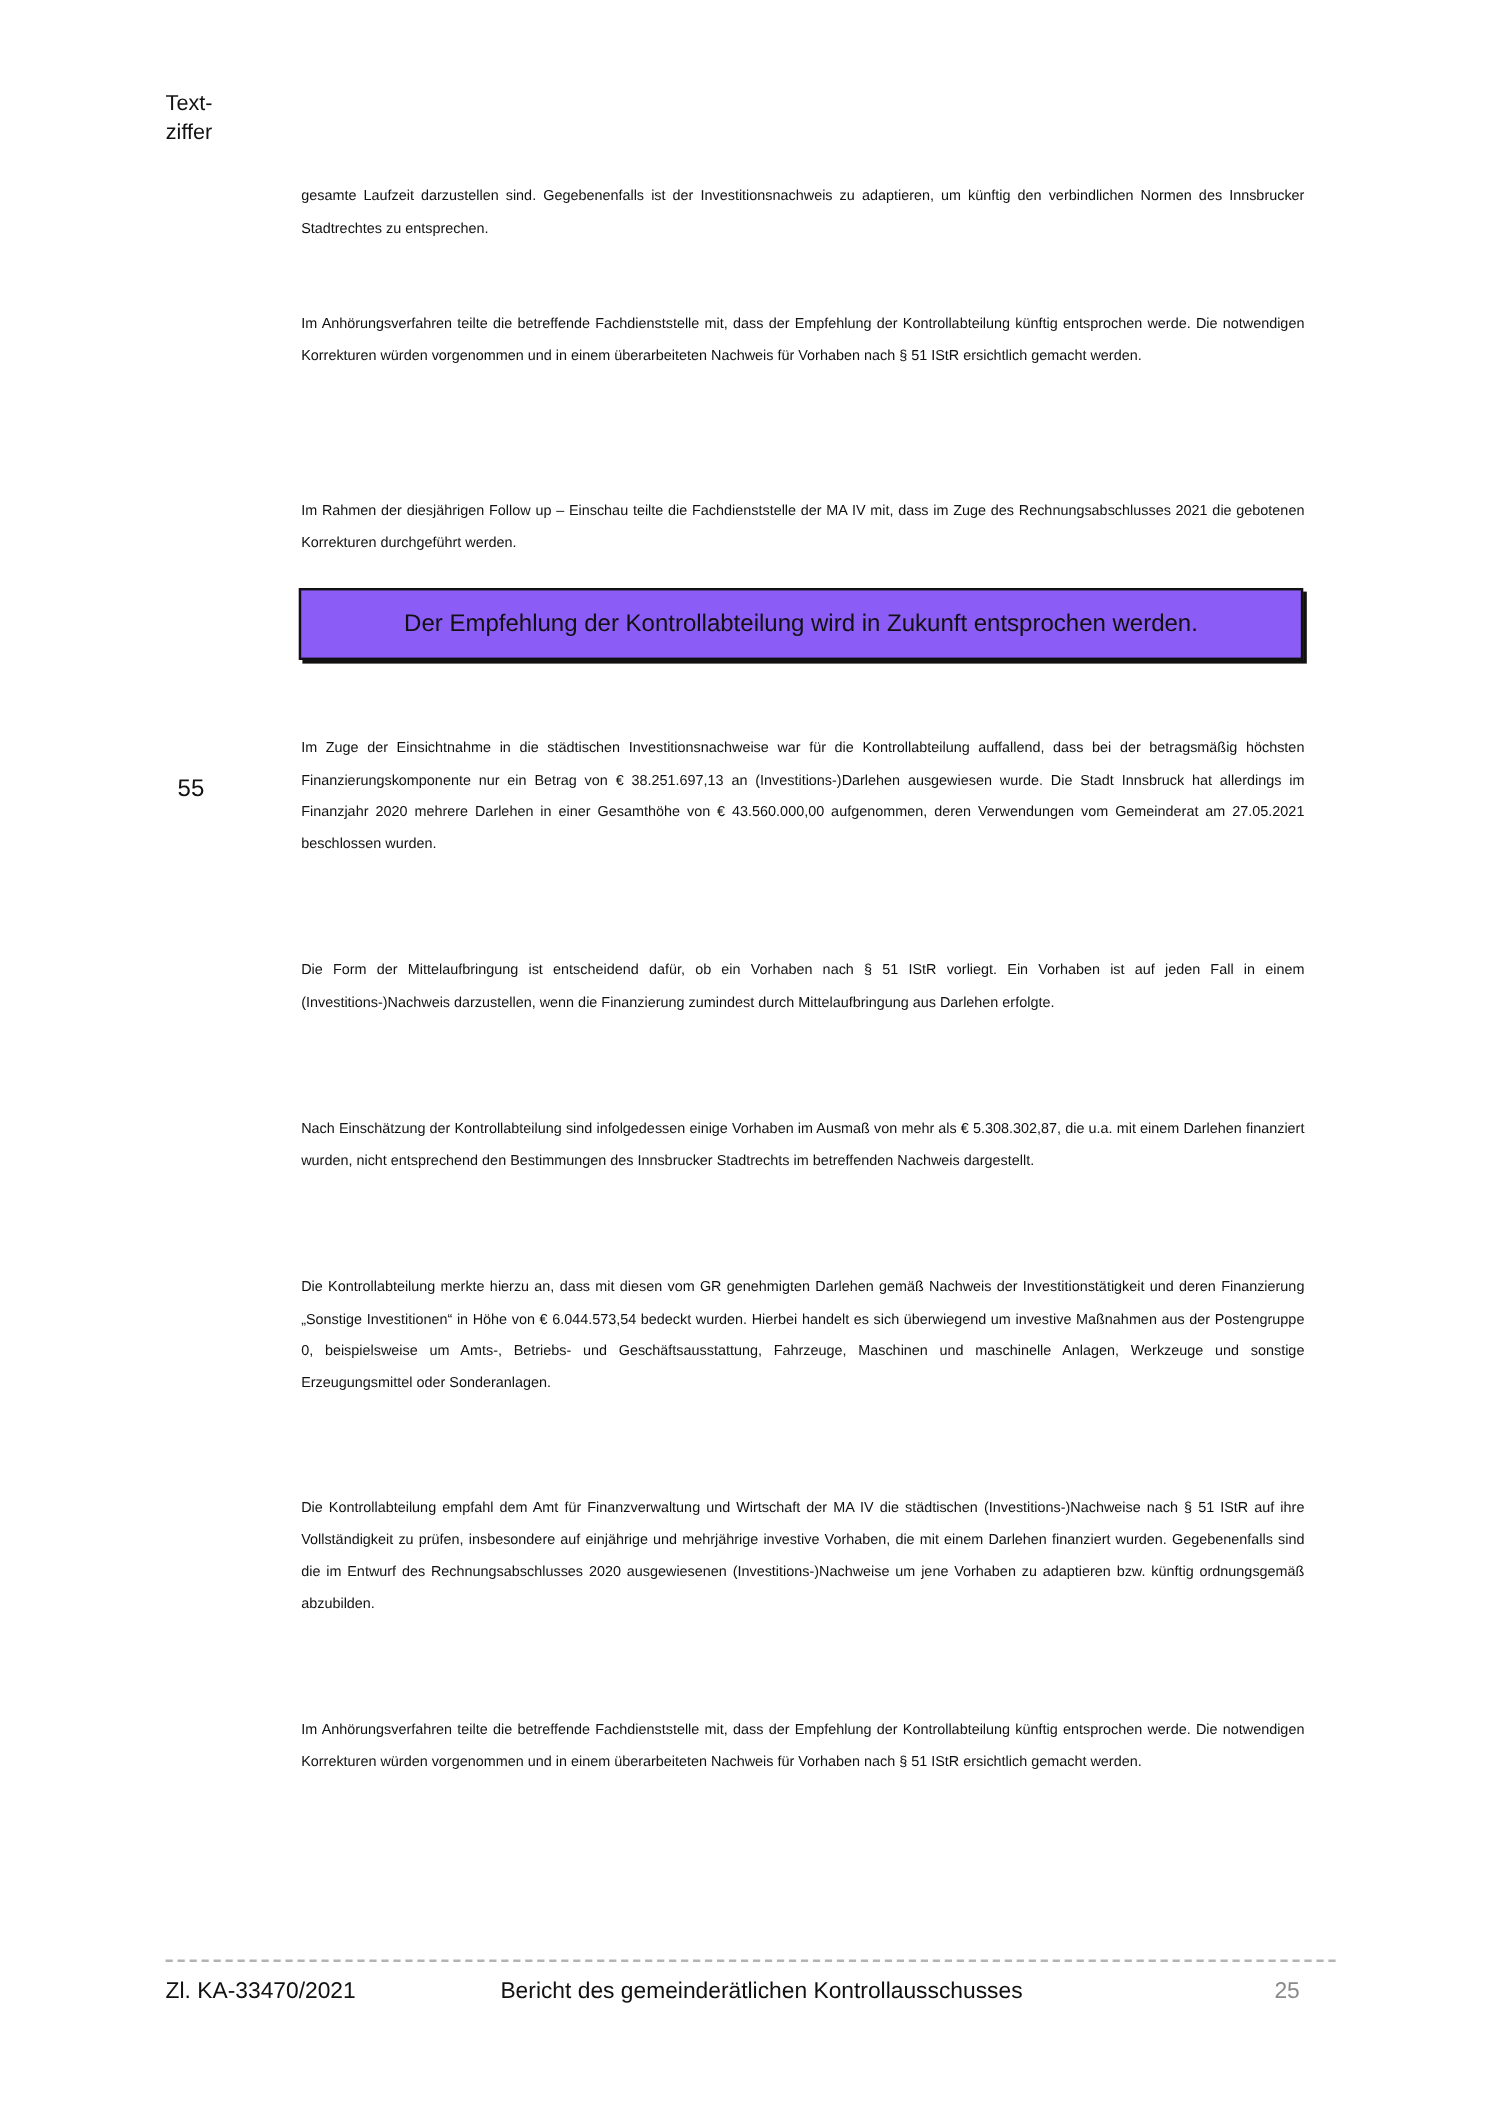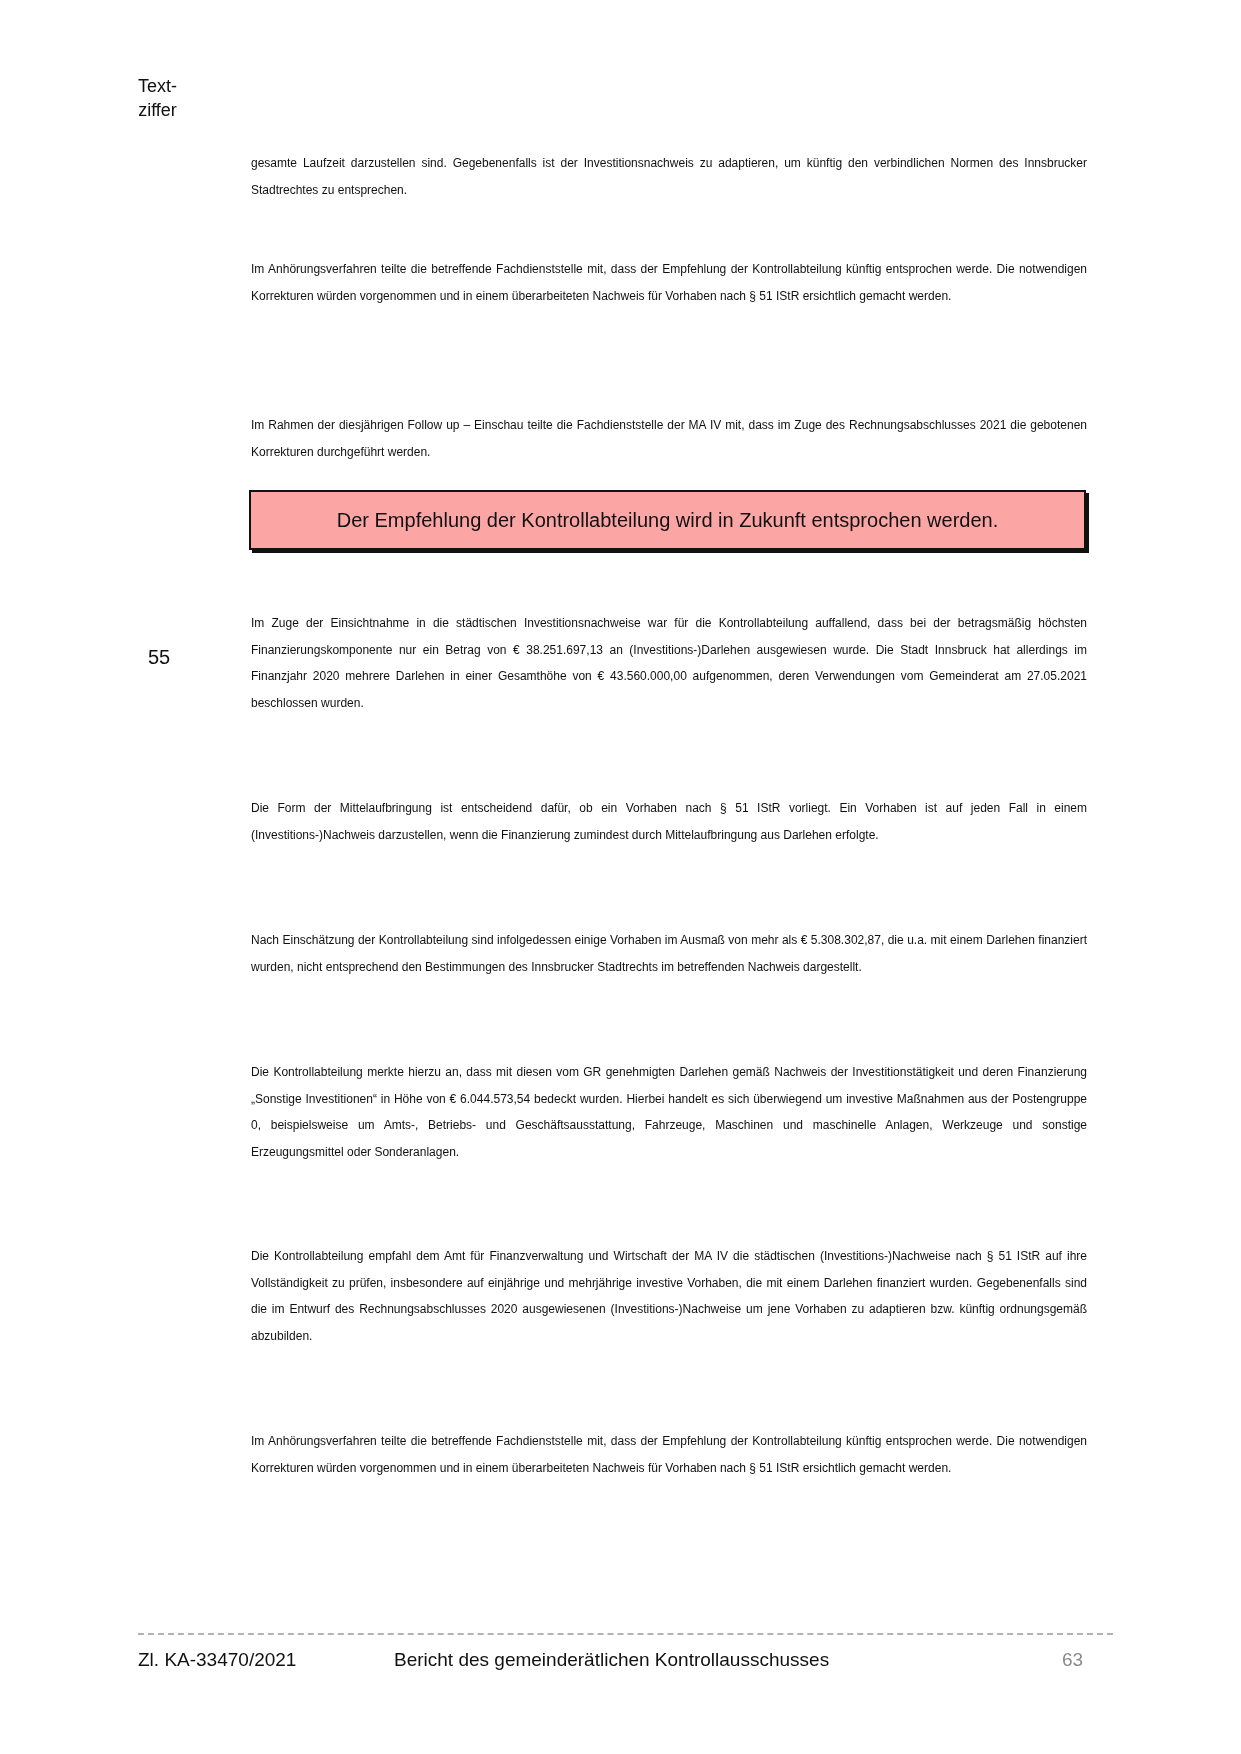--- a/index.html
+++ b/index.html
@@ -3,21 +3,21 @@
 <meta charset="utf-8">
 <style>
   html, body { margin: 0; padding: 0; background: #ffffff; }
   body { width: 1241px; height: 1754px; position: relative; overflow: hidden;
          font-family: "Liberation Sans", sans-serif; color: #111; }
   .margin-label { position: absolute; left: 138px; top: 74px; font-size: 18px; line-height: 24px; }
   .para { position: absolute; left: 251px; width: 836px; font-size: 12px; line-height: 26.5px;
           text-align: justify; margin: 0; }
   .num { position: absolute; left: 148px; font-size: 20px; line-height: 26.5px; }
   .box { position: absolute; left: 249px; top: 490px; width: 833px; height: 56px;
-         background: #fca5a5; border: 2px solid #111; box-shadow: 3px 3px 0 #111;
+         background: #8b5cf6; border: 2px solid #111; box-shadow: 3px 3px 0 #111;
          display: flex; align-items: center; justify-content: center; font-size: 20px; }
   .footer-line { position: absolute; left: 138px; top: 1633px; width: 975px; height: 0;
                  border-top: 2px dashed #b3b3b3; }
   .footer { position: absolute; top: 1648px; font-size: 19px; line-height: 24px; }
 </style>
 </head>
 <body>
 
 <div class="margin-label" style="white-space: pre-line; text-align: center;">Text-
 ziffer</div>
@@ -33,14 +33,14 @@
 <div class="num" style="top:644px;text-align:center;">55</div>
 <p class="para" style="top:610px;">Im Zuge der Einsichtnahme in die städtischen Investitionsnachweise war für die Kontrollabteilung auffallend, dass bei der betragsmäßig höchsten Finanzierungskomponente nur ein Betrag von € 38.251.697,13 an (Investitions-)Darlehen ausgewiesen wurde. Die Stadt Innsbruck hat allerdings im Finanzjahr 2020 mehrere Darlehen in einer Gesamthöhe von € 43.560.000,00 aufgenommen, deren Verwendungen vom Gemeinderat am 27.05.2021 beschlossen wurden.</p>
 <p class="para" style="top:795px;">Die Form der Mittelaufbringung ist entscheidend dafür, ob ein Vorhaben nach § 51 IStR vorliegt. Ein Vorhaben ist auf jeden Fall in einem (Investitions-)Nachweis darzustellen, wenn die Finanzierung zumindest durch Mittelaufbringung aus Darlehen erfolgte.</p>
 <p class="para" style="top:927px;">Nach Einschätzung der Kontrollabteilung sind infolgedessen einige Vorhaben im Ausmaß von mehr als € 5.308.302,87, die u.a. mit einem Darlehen finanziert wurden, nicht entsprechend den Bestimmungen des Innsbrucker Stadtrechts im betreffenden Nachweis dargestellt.</p>
 <p class="para" style="top:1059px;">Die Kontrollabteilung merkte hierzu an, dass mit diesen vom GR genehmigten Darlehen gemäß Nachweis der Investitionstätigkeit und deren Finanzierung „Sonstige Investitionen“ in Höhe von € 6.044.573,54 bedeckt wurden. Hierbei handelt es sich überwiegend um investive Maßnahmen aus der Postengruppe 0, beispielsweise um Amts-, Betriebs- und Geschäftsausstattung, Fahrzeuge, Maschinen und maschinelle Anlagen, Werkzeuge und sonstige Erzeugungsmittel oder Sonderanlagen.</p>
 <p class="para" style="top:1243px;">Die Kontrollabteilung empfahl dem Amt für Finanzverwaltung und Wirtschaft der MA IV die städtischen (Investitions-)Nachweise nach § 51 IStR auf ihre Vollständigkeit zu prüfen, insbesondere auf einjährige und mehrjährige investive Vorhaben, die mit einem Darlehen finanziert wurden. Gegebenenfalls sind die im Entwurf des Rechnungsabschlusses 2020 ausgewiesenen (Investitions-)Nachweise um jene Vorhaben zu adaptieren bzw. künftig ordnungsgemäß abzubilden.</p>
 <p class="para" style="top:1428px;">Im Anhörungsverfahren teilte die betreffende Fachdienststelle mit, dass der Empfehlung der Kontrollabteilung künftig entsprochen werde. Die notwendigen Korrekturen würden vorgenommen und in einem überarbeiteten Nachweis für Vorhaben nach § 51 IStR ersichtlich gemacht werden.</p>
 
 <div class="footer-line"></div>
 <div class="footer" style="left:138px;">Zl. KA-33470/2021</div>
-<div class="footer" style="left:394px;">Bericht des gemeinderätlichen Kontrollausschusses</div>
-<div class="footer" style="left:1062px; color:#8a8a8a;">63</div>
+<div class="footer" style="left:417px;">Bericht des gemeinderätlichen Kontrollausschusses</div>
+<div class="footer" style="left:1062px; color:#8a8a8a;">25</div>
 
 </body></html>

